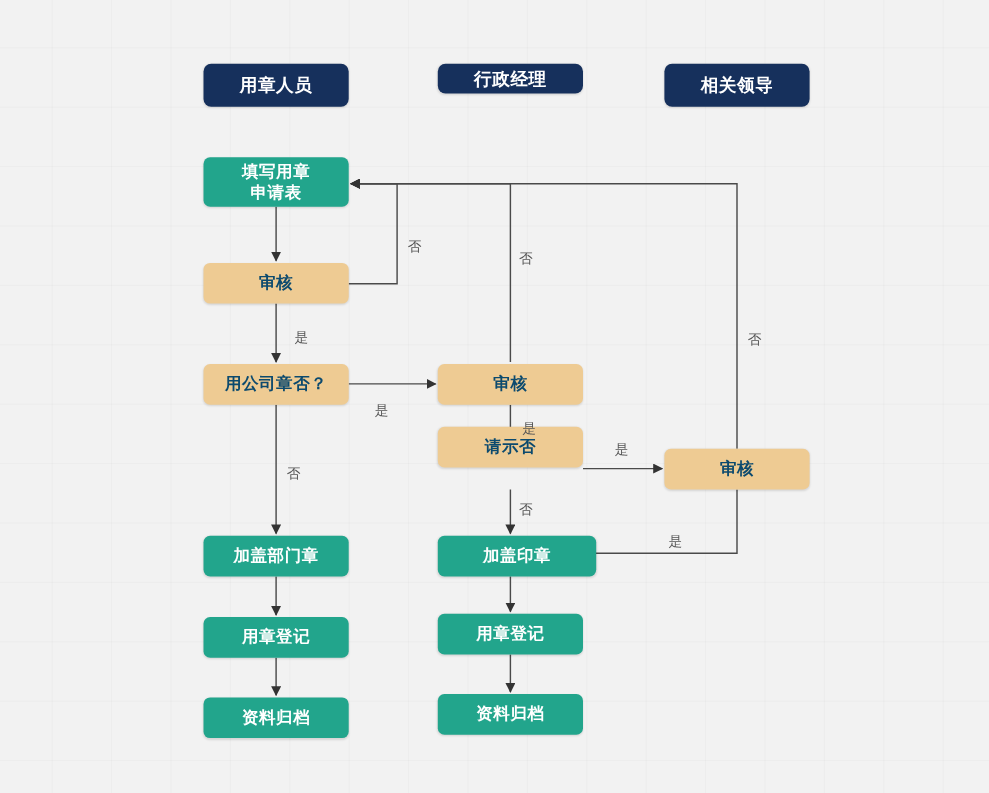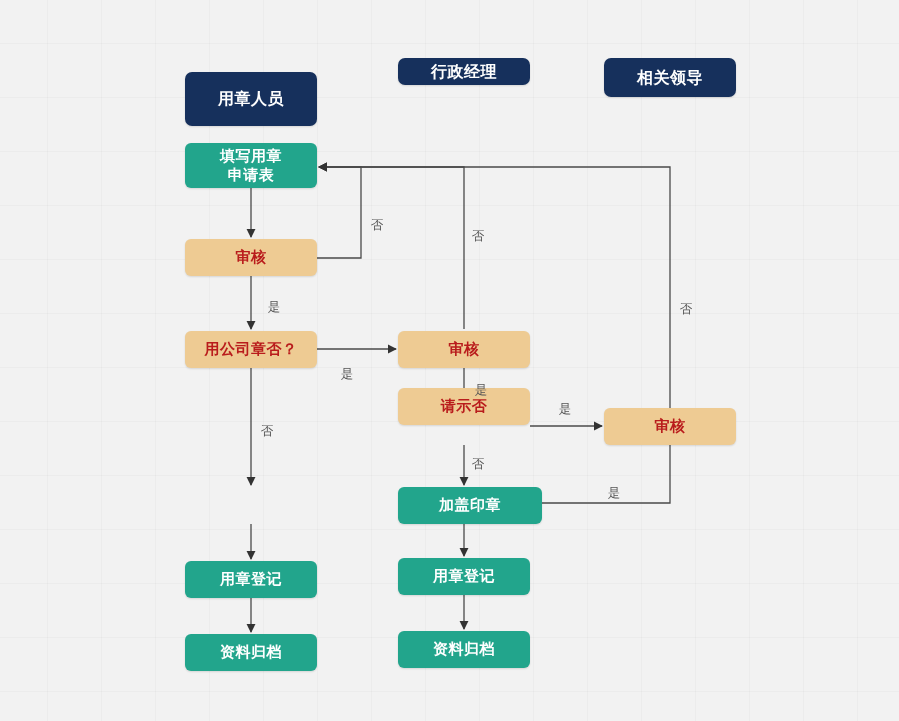--- a/index.html
+++ b/index.html
@@ -59,21 +59,21 @@
     font-weight: bold;
   }
   .node.process {
     background: #22a58c;
     color: #ffffff;
     font-size: 15px;
     font-weight: bold;
   }
   .node.decision {
     background: #eecb93;
-    color: #b91c1c;
+    color: #0c4a6e;
     font-size: 15px;
     font-weight: bold;
   }
   .edge-label {
     position: absolute;
     font-size: 12.5px;
     color: #555555;
     white-space: nowrap;
     transform: translate(-50%, -50%);
     font-family: "DejaVu Sans", "Liberation Sans", sans-serif;
@@ -117,34 +117,35 @@
       <path d="M 317 258 L 361 258 L 361 167 L 319 167"></path>
 
       <path d="M 464 329 L 464 167 L 319 167"></path>
 
       <path d="M 670 408 L 670 167 L 319 167"></path>
 
       <path d="M 670 445 L 670 503 L 532 503"></path>
     </g>
   </svg>
 
-  <div class="node lane" style="left:185px;top:72px;width:132px;height:54px;">
+  <div class="node lane" style="left:185px;top:58px;width:132px;height:39px;">
     <span>用章人员</span>
   </div>
   <div class="node lane" style="left:398px;top:58px;width:132px;height:27px;">
     <span>行政经理</span>
   </div>
   <div class="node lane" style="left:604px;top:58px;width:132px;height:39px;text-align:right;">
     <span>相关领导</span>
   </div>
 
   <div class="node start" style="left:185px;top:143px;width:132px;height:45px;">填写用章
 申请表</div>
   <div class="node decision" style="left:185px;top:239px;width:132px;height:37px;">审核</div>
   <div class="node decision" style="left:185px;top:331px;width:132px;height:37px;">用公司章否？</div>
+  <div class="node process" style="left:185px;top:487px;width:132px;height:37px;">加盖部门章</div>
   <div class="node process" style="left:185px;top:561px;width:132px;height:37px;">用章登记</div>
   <div class="node process" style="left:185px;top:634px;width:132px;height:37px;">资料归档</div>
 
   <div class="node decision" style="left:398px;top:331px;width:132px;height:37px;">审核</div>
   <div class="node decision" style="left:398px;top:388px;width:132px;height:37px;">请示否</div>
   <div class="node process" style="left:398px;top:487px;width:144px;height:37px;">加盖印章</div>
   <div class="node process" style="left:398px;top:558px;width:132px;height:37px;">用章登记</div>
   <div class="node process" style="left:398px;top:631px;width:132px;height:37px;">资料归档</div>
 
   <div class="node decision" style="left:604px;top:408px;width:132px;height:37px;">审核</div>

